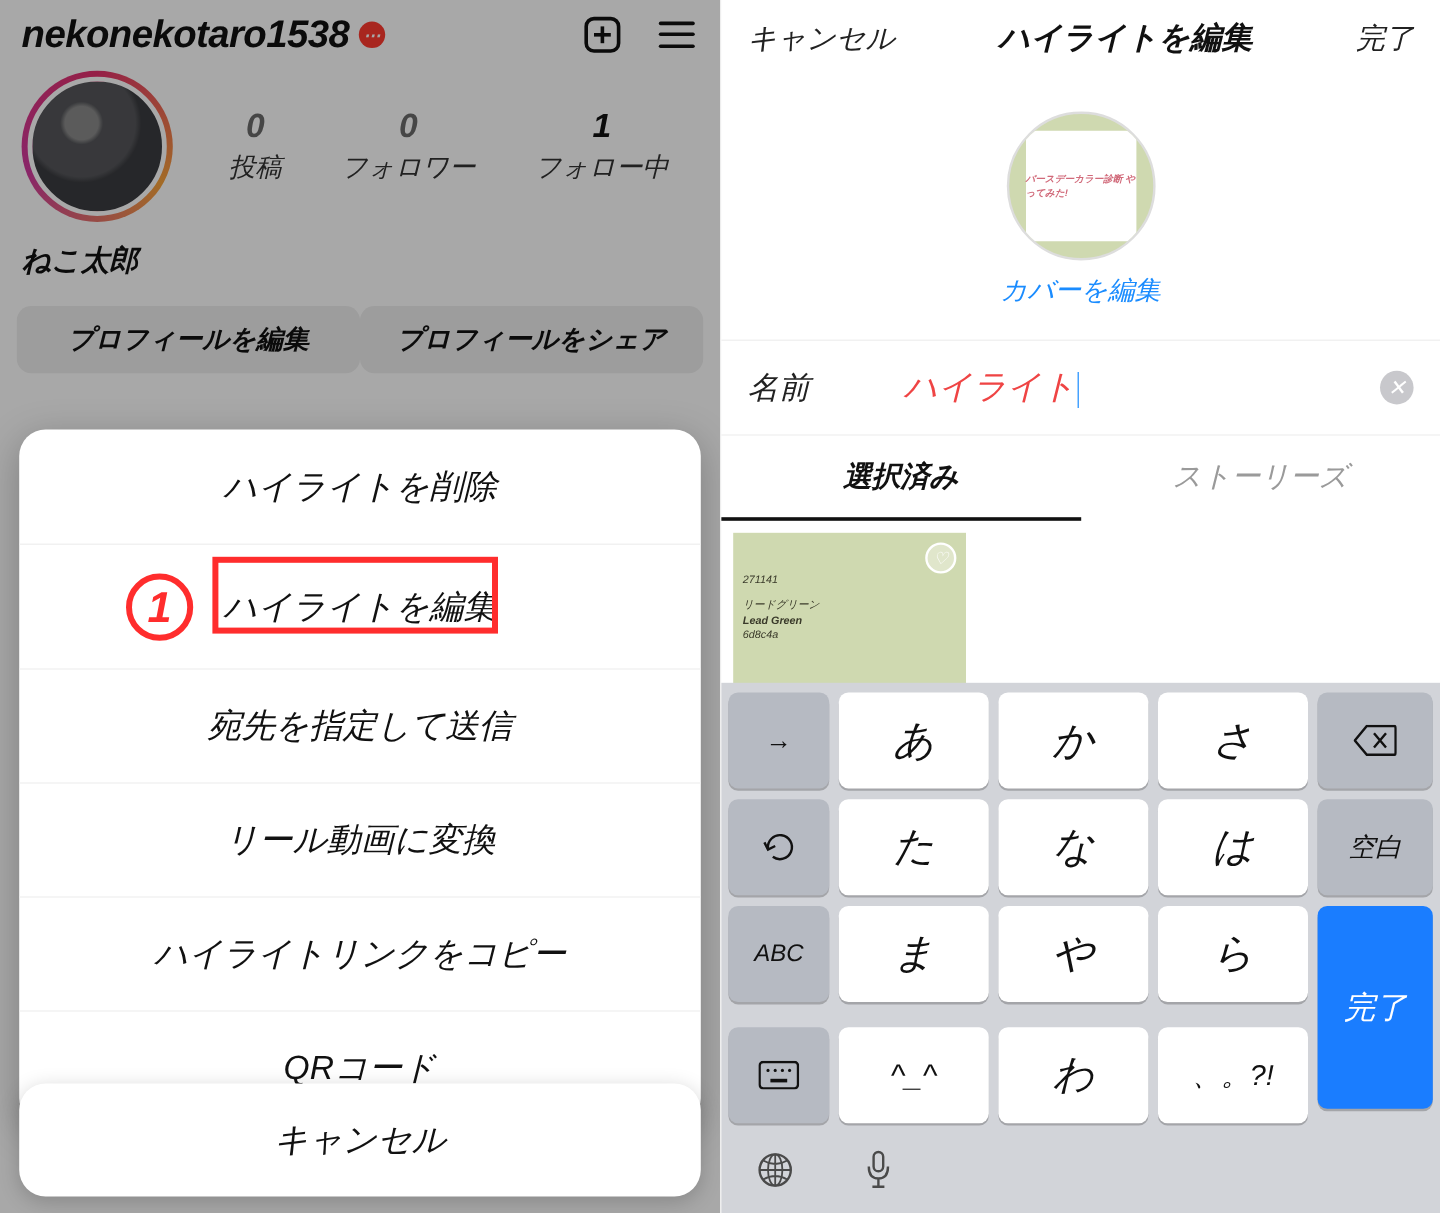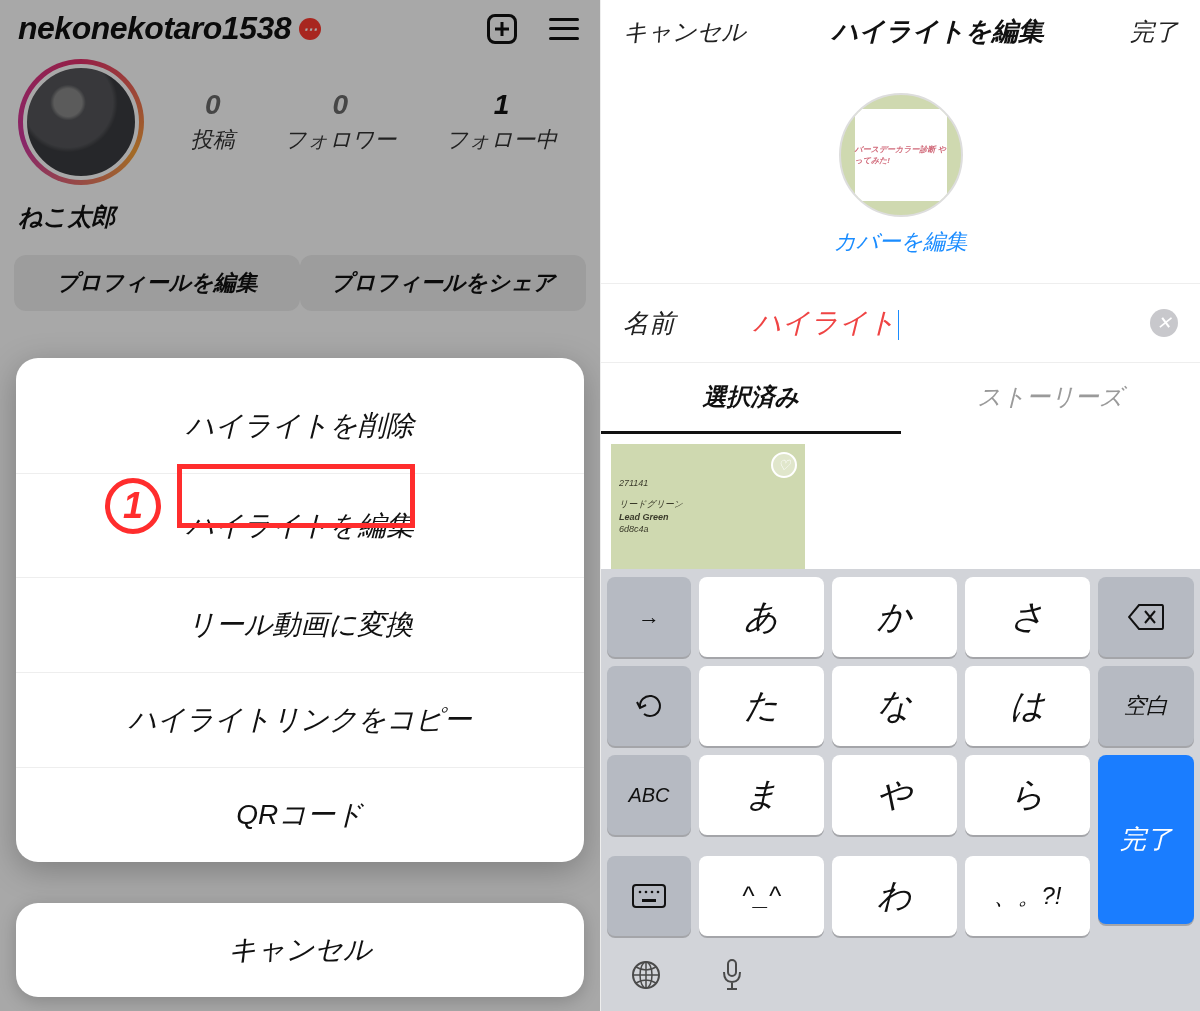--- a/index.html
+++ b/index.html
@@ -36,21 +36,21 @@
   .ig-display-name { padding: 16px 18px 0 18px; font-size: 24px; font-weight: 600; color: #111; }
 
   .ig-btn-row { display: flex; padding: 22px 14px 0 14px; }
   .ig-btn { flex: 1; height: 56px; background: #efefef; border-radius: 12px; display: flex; align-items: center; justify-content: center; font-size: 22px; font-weight: 700; color: #111; }
 
   .left-overlay { position: absolute; inset: 0; background: rgba(0,0,0,0.34); }
 
   
   .sheet { position: absolute; left: 16px; right: 16px; top: 358px; border-radius: 22px; background: #fff; overflow: hidden; box-shadow: 0 8px 32px rgba(0,0,0,0.25); }
   .sheet-item { height: 95px; display: flex; align-items: center; justify-content: center; font-size: 28px; color: #111; border-top: 1px solid #eee; position: relative; }
-  .sheet-item:first-child { border-top: none; margin-top: 20px; }
+  .sheet-item:first-child { border-top: none; }
   .sheet-item.tall { height: 104px; }
 
   .cancel-card { position: absolute; left: 16px; right: 16px; bottom: 14px; height: 94px; border-radius: 22px; background: #fff; display: flex; align-items: center; justify-content: center; font-size: 28px; color: #111; box-shadow: 0 4px 18px rgba(0,0,0,0.2); }
 
   .callout-num { position: absolute; width: 56px; height: 56px; border: 5px solid #ff2d2d; border-radius: 50%; color: #ff2d2d; font-size: 36px; font-weight: 800; display: flex; align-items: center; justify-content: center; background: #fff; }
   .callout-box { position: absolute; border: 5px solid #ff2d2d; }
 
   
   .r-header { display: flex; align-items: center; justify-content: space-between; padding: 14px 22px; }
   .r-cancel { font-size: 24px; color: #222; }
@@ -145,20 +145,21 @@
     <div class="ig-btn-row">
       <div class="ig-btn">プロフィールを編集</div>
       <div class="ig-btn">プロフィールをシェア</div>
     </div>
 
     <div class="left-overlay"></div>
 
     <div class="sheet">
       <div class="sheet-item">ハイライトを削除</div>
       <div class="sheet-item tall">ハイライトを編集</div>
+      <div class="sheet-item">宛先を指定して送信</div>
       <div class="sheet-item">リール動画に変換</div>
       <div class="sheet-item">ハイライトリンクをコピー</div>
       <div class="sheet-item">QRコード</div>
     </div>
 
     <div class="cancel-card">キャンセル</div>
 
     <div class="callout-num" style="left:105px; top:478px;">1</div>
     <div class="callout-box" style="left:177px; top:464px; width:238px; height:64px;"></div>
   </div>

